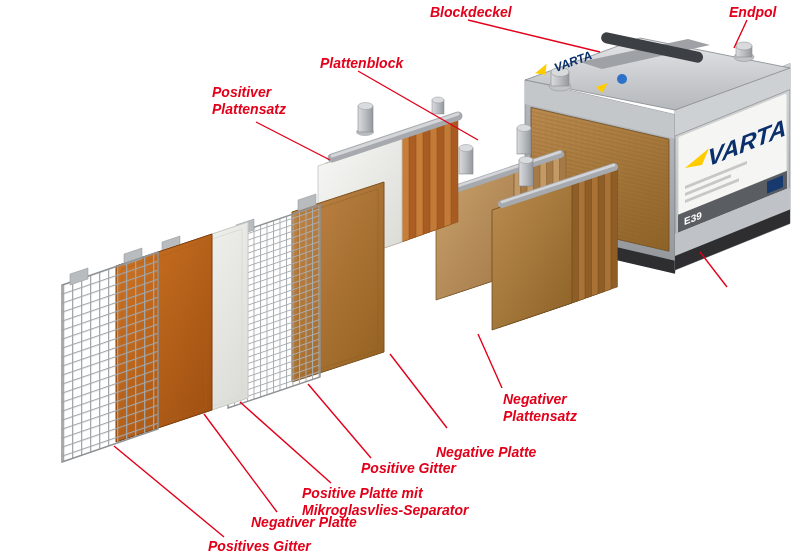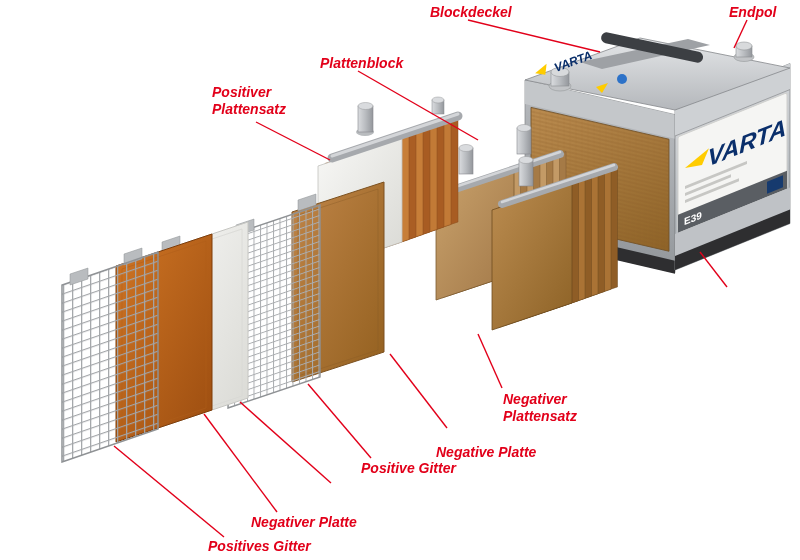--- a/index.html
+++ b/index.html
@@ -233,16 +233,20 @@
 <div class="lbl" style="left:212px;top:84px">
   <div>Positiver</div>
   <div>Plattensatz</div>
 </div>
 <div class="lbl" style="left:503px;top:391px">
   <div>Negativer</div>
   <div>Plattensatz</div>
 </div>
 <div class="lbl" style="left:436px;top:444px"><span>Negative Platte</span></div>
 <div class="lbl" style="left:361px;top:460px"><span>Positive Gitter</span></div>
+<div class="lbl" style="left:302px;top:485px">
+  <div>Positive Platte mit</div>
+  <div>Mikroglasvlies-Separator</div>
+</div>
 <div class="lbl" style="left:251px;top:514px"><span>Negativer Platte</span></div>
 <div class="lbl" style="left:208px;top:538px"><span>Positives Gitter</span></div>
 
 </div>
 
 </body></html>

